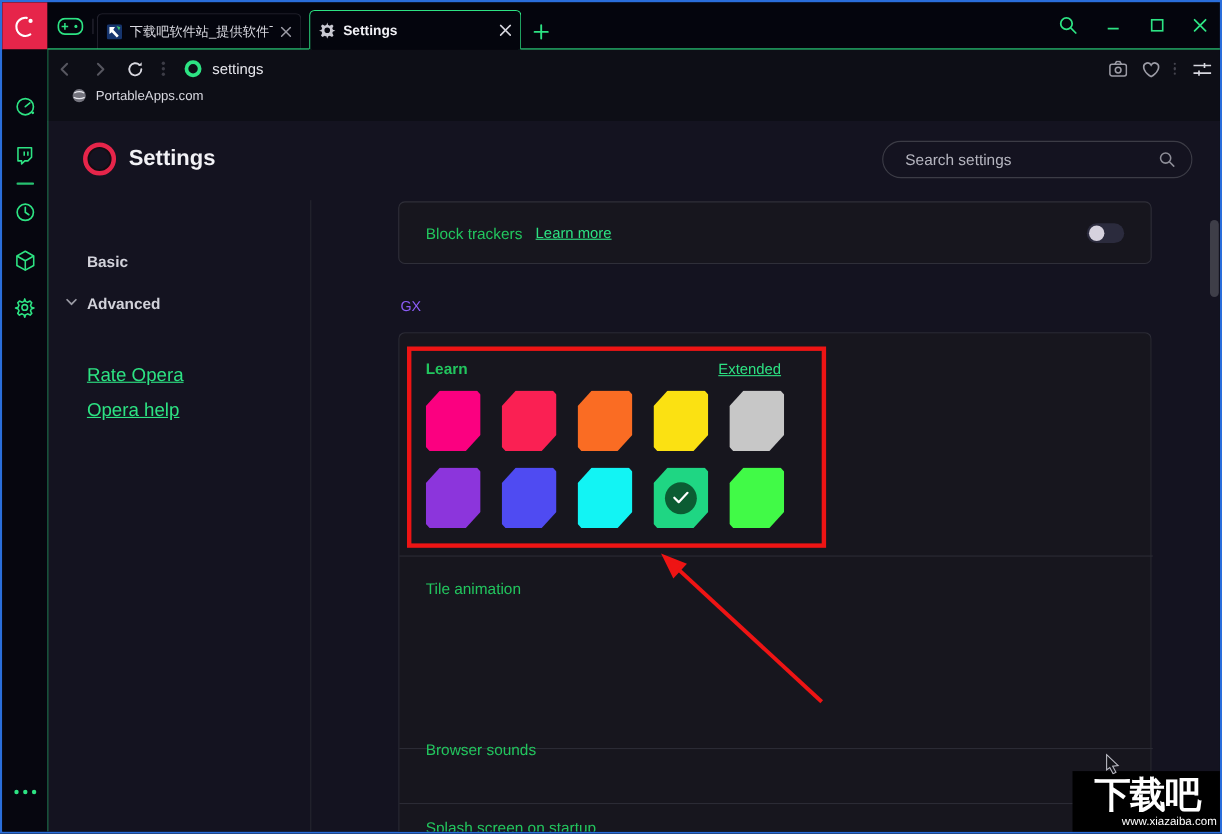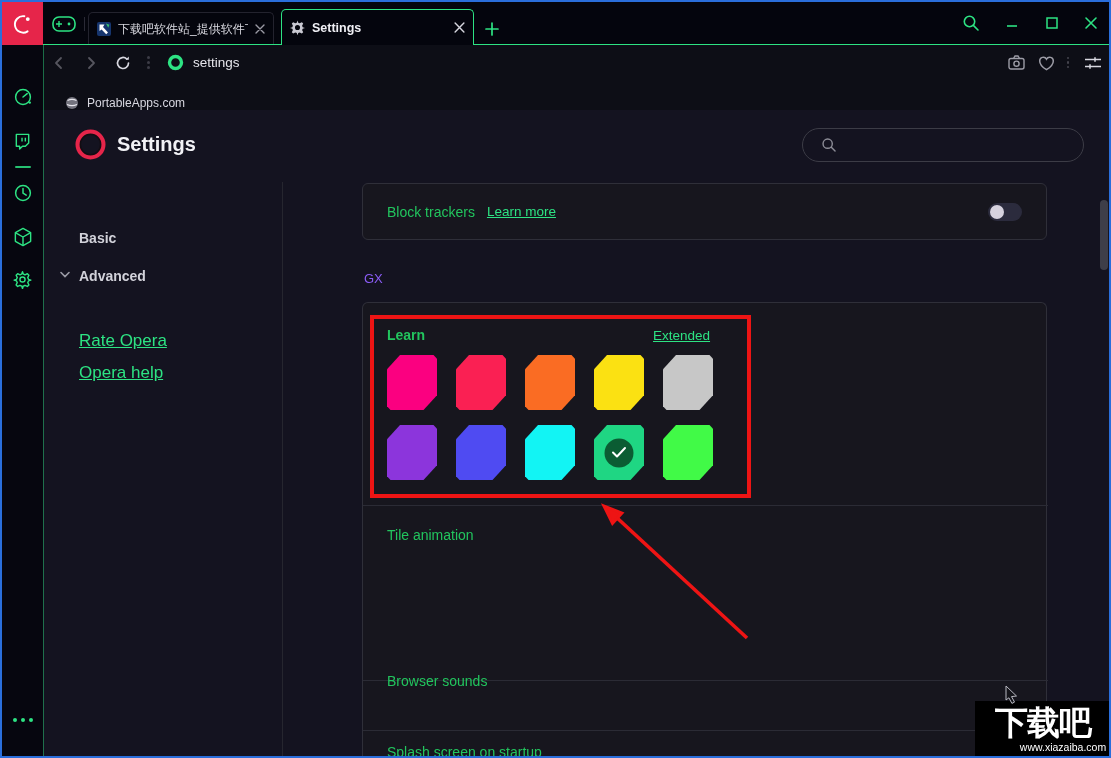--- a/index.html
+++ b/index.html
@@ -9,21 +9,21 @@
   
   .logo-box{left:0;top:0;width:41px;height:43px;background:#e6254a;display:flex;align-items:center;justify-content:center;}
   .tab{box-sizing:border-box;display:flex;align-items:center;gap:7px;padding:0 8px;}
   .tab-title{font-size:12px;color:#d9d9e0;white-space:nowrap;overflow:hidden;text-overflow:clip;flex:1;}
   .tab.inactive{left:86px;top:10px;width:186px;height:33px;border:1px solid #23232e;border-bottom:none;border-radius:5px 5px 0 0;}
   .tab.active{left:279px;top:7px;width:193px;height:36px;background:#04050d;border:1px solid #2de383;border-bottom:none;border-radius:5px 5px 0 0;z-index:3;}
   .tab.active .tab-title{color:#f0f0f5;font-weight:700;font-size:12.5px;}
   .strip-line{top:42px;height:1px;background:#2de383;z-index:2;}
   
   .toolbar{left:41px;top:43px;width:1068px;height:35px;background:#0d0e16;display:flex;align-items:center;}
-  .bookbar{left:41px;top:78px;width:1068px;height:30px;background:#0d0e16;border-bottom:1px solid #191923;display:flex;align-items:flex-end;}
+  .bookbar{left:41px;top:78px;width:1068px;height:30px;background:#0d0e16;border-bottom:1px solid #191923;display:flex;align-items:flex-start;}
   .url-text{font-size:13.5px;color:#e6e6ec;}
   .book-label{font-size:12px;color:#d8d8e0;margin-left:8px;}
   
   .sidebar{left:0;top:43px;width:41px;height:713px;background:#06060f;display:flex;flex-direction:column;align-items:center;}
   .side-sep{width:16px;height:2px;background:#2de383;opacity:.85;border-radius:1px;}
   
   .page{left:41px;top:108px;width:1068px;height:648px;background:#141320;}
   .page-title{font-size:20px;font-weight:700;color:#f2f2f6;}
   .search-pill{box-sizing:border-box;left:759px;top:18px;width:282px;height:34px;border:1px solid #3c3c46;border-radius:17px;background:transparent;display:flex;align-items:center;padding:0 14px 0 18px;}
   .search-pill input{flex:1;background:transparent;border:none;outline:none;color:#cfcfd8;font-size:14px;font-family:"Liberation Sans",sans-serif;}
@@ -249,20 +249,21 @@
   <div class="abs page">
 
     <span class="abs ico" style="left:32px;top:19px;width:31px;height:31px;">
       <svg width="31" height="31" viewBox="0 0 32 32">
           <circle cx="16" cy="16" r="13" fill="none" stroke="#e6254a" stroke-width="5"></circle>
           <circle cx="16" cy="16" r="10.5" fill="none" stroke="#120d12" stroke-width="1.6"></circle>
         </svg>
     </span>
     <span class="abs page-title" style="left:74px;top:23px;">Settings</span>
     <div class="abs search-pill">
+      <input type="text" placeholder="Search settings" style="">
       <span class="ico">
         <svg width="16" height="16" viewBox="0 0 18 18">
             <circle cx="7.5" cy="7.5" r="5.2" fill="none" stroke="#8d8d97" stroke-width="1.6"></circle>
             <path d="M11.6 11.6l4.2 4.2" stroke="#8d8d97" stroke-width="1.6" stroke-linecap="round"></path>
           </svg>
       </span>
     </div>
 
     <div class="abs" style="left:239px;top:72px;width:1px;height:576px;background:#26262f;"></div>
     <span class="abs navcol" style="left:36px;top:120px;">Basic</span>

